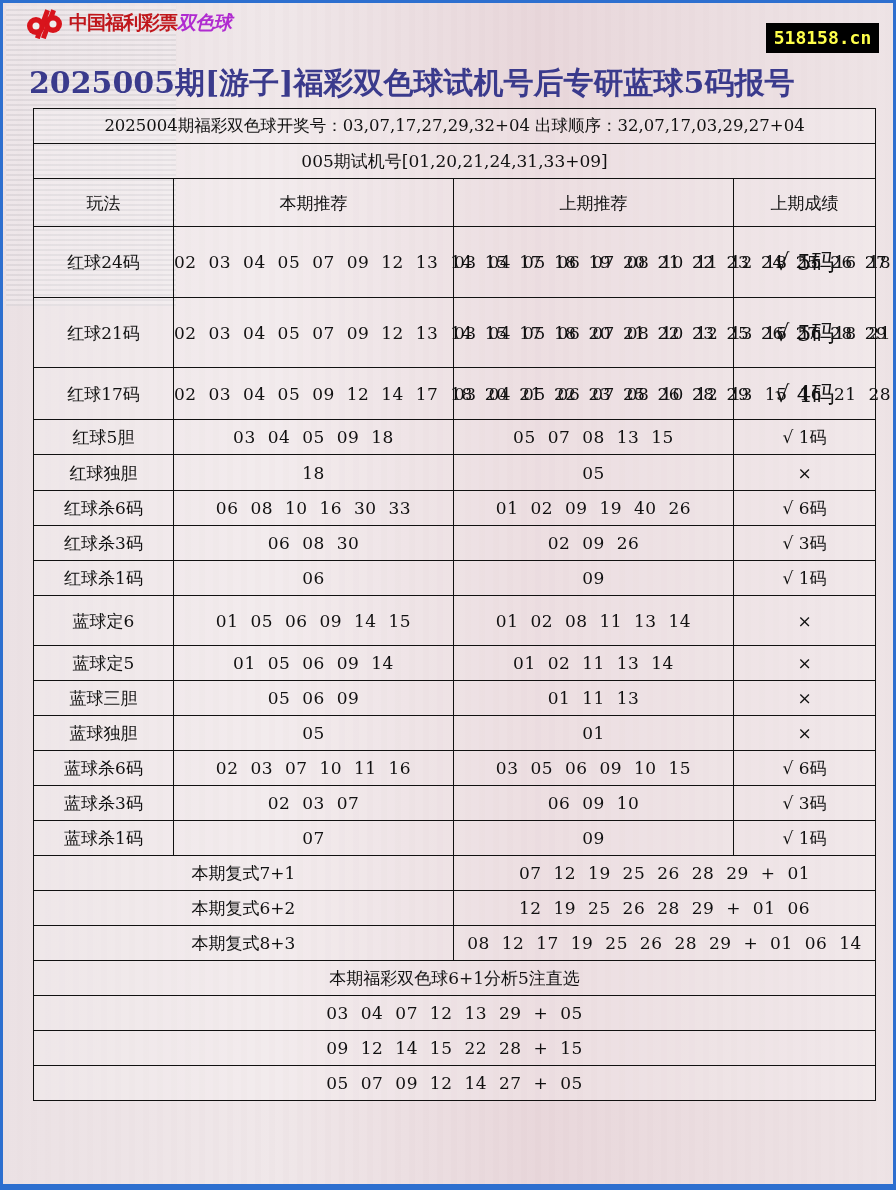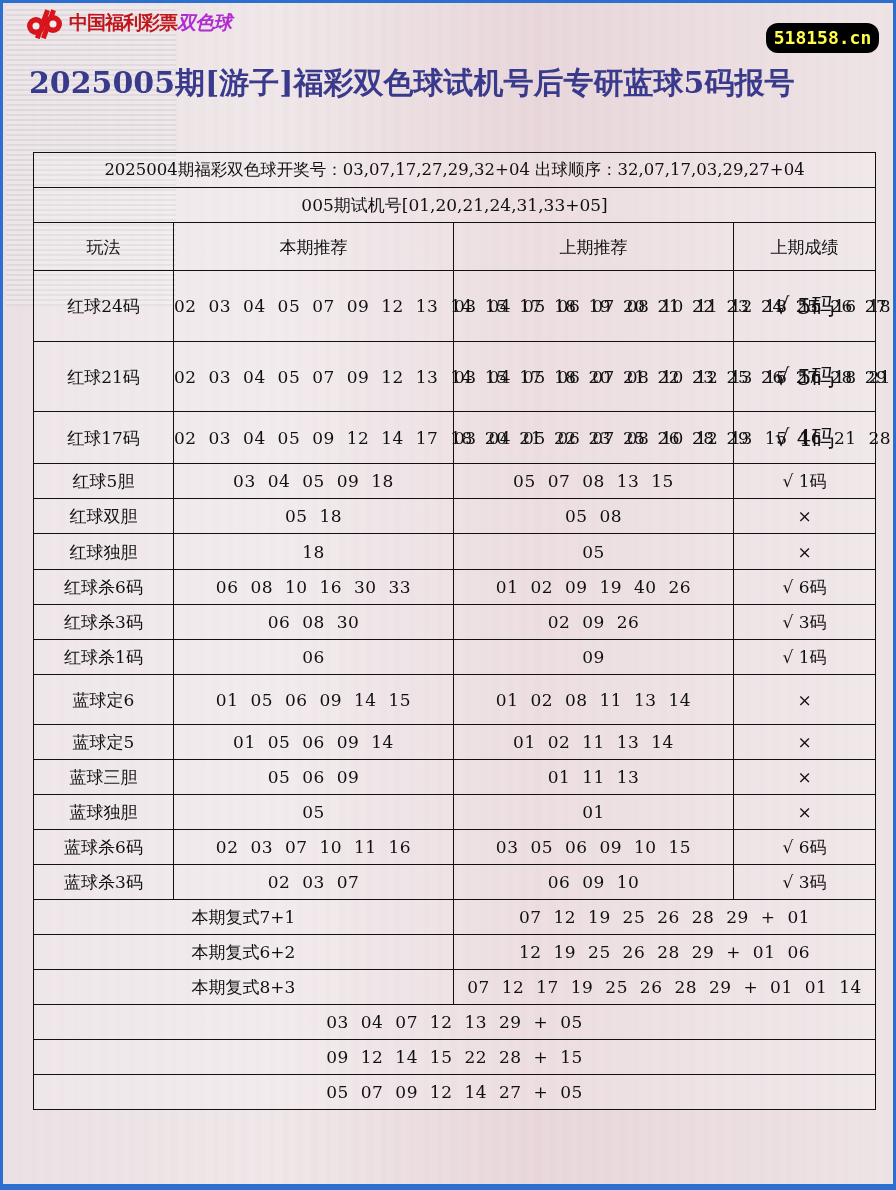--- a/index.html
+++ b/index.html
@@ -30,33 +30,32 @@
   .logo-text {
     font-family: "DejaVu Sans", "Liberation Sans", sans-serif;
     font-weight: bold; font-size: 19px; margin-left: 2px; letter-spacing: -1px;
   }
   .logo-text .cn { color: #c0161b; }
   .logo-text .ssq { color: #b02bd0; font-style: italic; }
   .site-badge {
     position: absolute; left: 763px; top: 20px; width: 113px; height: 30px;
     background: #000; color: #ffff4a;
     font-family: "DejaVu Sans Mono", "Liberation Mono", monospace;
-    font-weight: bold; font-size: 18px; line-height: 30px; text-align: center; border-radius: 12px;
+    font-weight: bold; font-size: 18px; line-height: 30px; text-align: center;
   }
   .page-title {
     position: absolute; left: 26px; top: 60px; width: 850px;
     font-size: 30px; color: #3a3a8c; letter-spacing: 0px; white-space: nowrap;
     font-family: "DejaVu Serif", "Liberation Serif", serif;
     font-weight: bold;
   }
   table.main {
     position: absolute; left: 30px; top: 105px; width: 842px;
     border-collapse: collapse; table-layout: fixed;
     font-size: 17px;
-    margin-top: 44px;
   }
   table.main td {
     border: 1.5px solid #111;
     text-align: center; vertical-align: middle;
     padding: 0; line-height: 22px;
     background: rgba(255,255,255,0.18);
     white-space: nowrap;
   }
   td.left { text-align: left; padding-left: 2px; white-space: normal; line-height: 23px; }
   td.wide-info { font-size: 16.5px; }
@@ -92,21 +91,21 @@
       <col style="width:140px">
         <col style="width:280px">
         <col style="width:280px">
         <col style="width:142px">
     </colgroup>
     <tbody id="tbody">
       <tr style="height:35px">
         <td colspan="4" class="wide-info">2025004期福彩双色球开奖号：03,07,17,27,29,32+04 出球顺序：32,07,17,03,29,27+04</td>
       </tr>
       <tr style="height:35px">
-        <td colspan="4">005期试机号[01,20,21,24,31,33+05]</td>
+        <td colspan="4">005期试机号[01,20,21,24,31,33+09]</td>
       </tr>
       <tr style="height:48px">
         <td>玩法</td>
         <td>本期推荐</td>
         <td>上期推荐</td>
         <td>上期成绩</td>
       </tr>
 
       <tr style="height:71px">
         <td>红球24码</td>
@@ -126,26 +125,20 @@
         <td class="left num">03 04 05 06 07 08 10 12 13 15 16 21 28 29 30 31 32</td>
         <td class="res-ok">√ 4码</td>
       </tr>
 
       <tr style="height:35px">
         <td>红球5胆</td>
         <td class="num">03 04 05 09 18</td>
         <td class="num">05 07 08 13 15</td>
         <td>√ 1码</td>
       </tr>
-      <tr style="height:35px">
-        <td>红球双胆</td>
-        <td class="num">05 18</td>
-        <td class="num">05 08</td>
-        <td>×</td>
-      </tr>
       <tr style="height:36px">
         <td>红球独胆</td>
         <td class="num">18</td>
         <td class="num">05</td>
         <td>×</td>
       </tr>
       <tr style="height:35px">
         <td>红球杀6码</td>
         <td class="num">06 08 10 16 30 33</td>
         <td class="num">01 02 09 19 40 26</td>
@@ -192,34 +185,43 @@
         <td class="num">02 03 07 10 11 16</td>
         <td class="num">03 05 06 09 10 15</td>
         <td>√ 6码</td>
       </tr>
       <tr style="height:35px">
         <td>蓝球杀3码</td>
         <td class="num">02 03 07</td>
         <td class="num">06 09 10</td>
         <td>√ 3码</td>
       </tr>
+      <tr style="height:35px">
+        <td>蓝球杀1码</td>
+        <td class="num">07</td>
+        <td class="num">09</td>
+        <td>√ 1码</td>
+      </tr>
 
       <tr style="height:35px">
         <td colspan="2">本期复式7+1</td>
         <td colspan="2" class="num">07 12 19 25 26 28 29 + 01</td>
       </tr>
       <tr style="height:35px">
         <td colspan="2">本期复式6+2</td>
         <td colspan="2" class="num">12 19 25 26 28 29 + 01 06</td>
       </tr>
       <tr style="height:35px">
         <td colspan="2">本期复式8+3</td>
-        <td colspan="2" class="num">07 12 17 19 25 26 28 29 + 01 01 14</td>
-      </tr>
-
+        <td colspan="2" class="num">08 12 17 19 25 26 28 29 + 01 06 14</td>
+      </tr>
+
+      <tr style="height:35px">
+        <td colspan="4">本期福彩双色球6+1分析5注直选</td>
+      </tr>
       <tr style="height:35px">
           <td colspan="4" class="num">03 04 07 12 13 29 + 05</td>
         </tr>
       <tr style="height:35px">
           <td colspan="4" class="num">09 12 14 15 22 28 + 15</td>
         </tr>
       <tr style="height:35px">
           <td colspan="4" class="num">05 07 09 12 14 27 + 05</td>
         </tr>
     </tbody>

